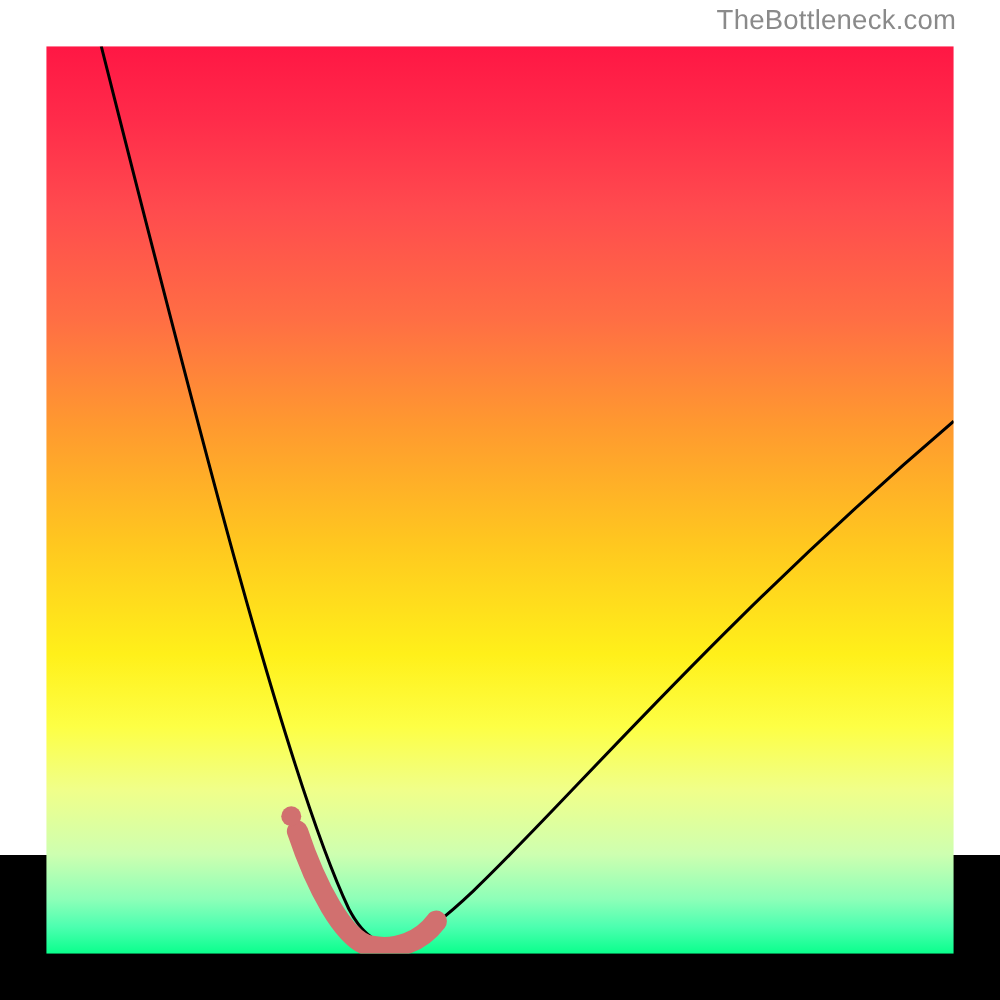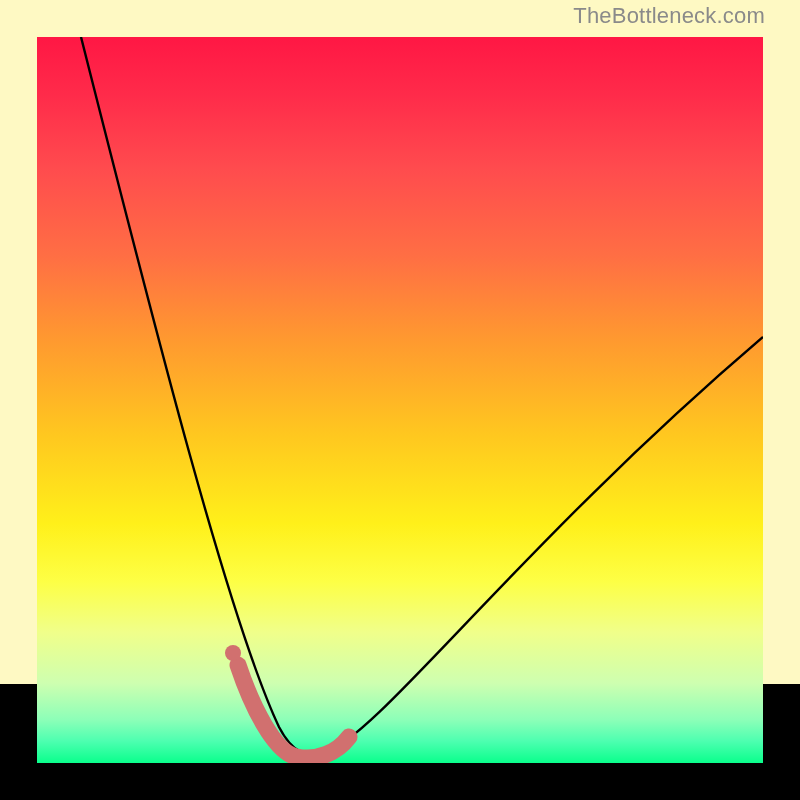--- a/index.html
+++ b/index.html
@@ -9,21 +9,21 @@
     height: 800px;
     background: #000000;
     overflow: hidden;
   }
   .frame {
     position: absolute;
     top: 0;
     left: 0;
     width: 800px;
     height: 684px;
-    background: #fef9c3;
+    background: #ffffff;
   }
   .plot-area {
     position: absolute;
     top: 37px;
     left: 37px;
     width: 726px;
     height: 726px;
     overflow: hidden;
   }
   .gradient {

